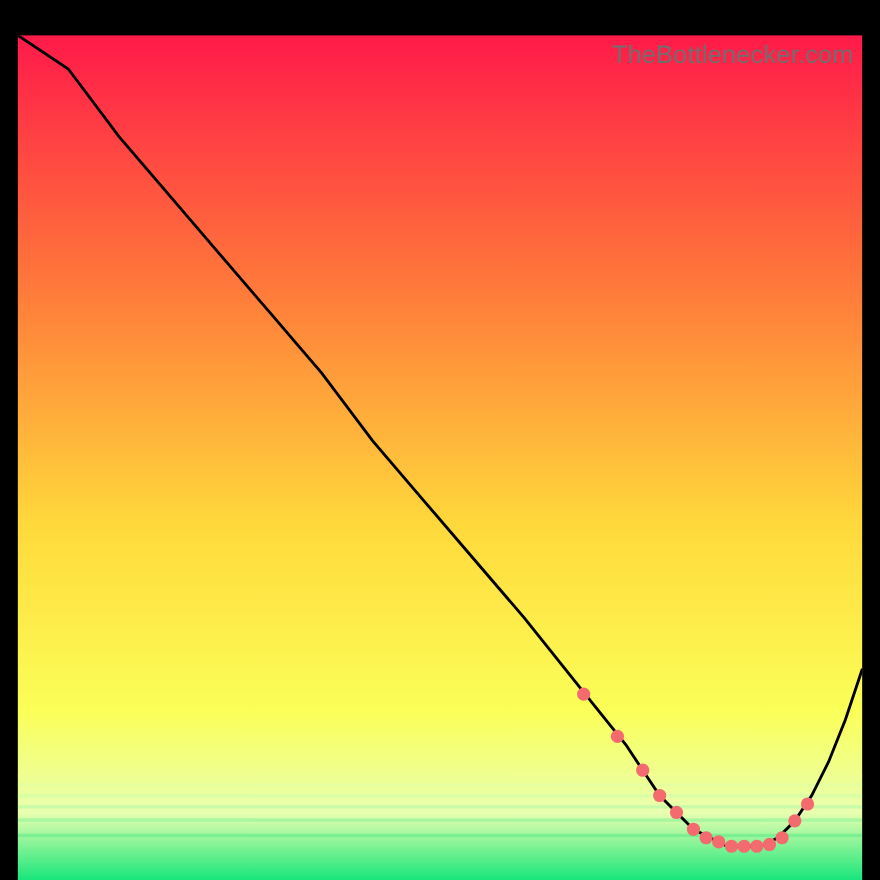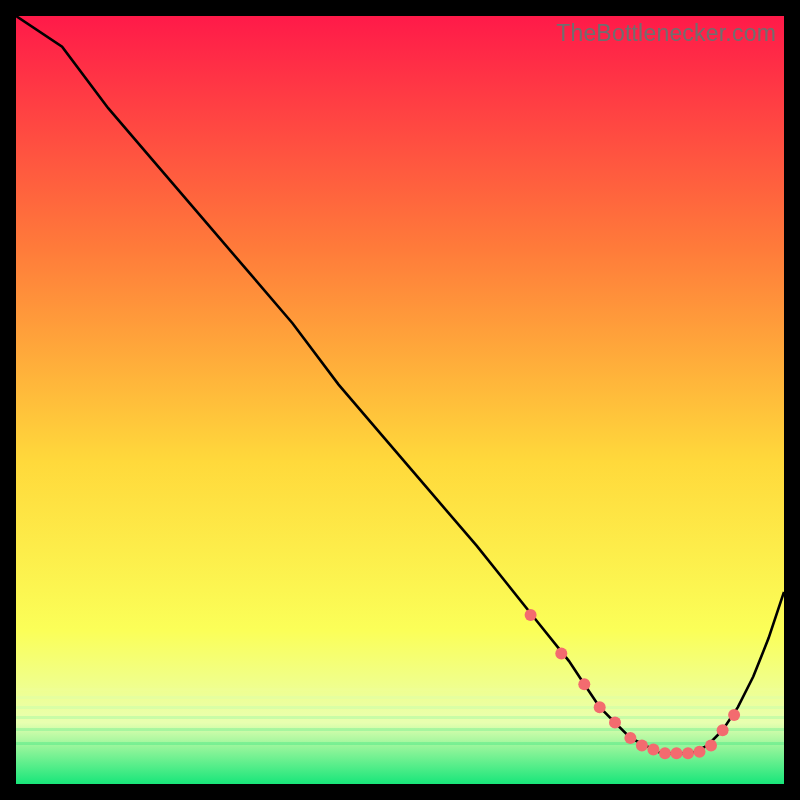--- a/index.html
+++ b/index.html
@@ -7,21 +7,21 @@
     padding: 0;
     width: 800px;
     height: 800px;
     background: #000;
     overflow: hidden;
     font-family: Arial, Helvetica, sans-serif;
   }
   .frame {
     position: absolute;
     left: 16px;
-    top: 16px;
+    top: 32px;
     width: 768px;
     height: 768px;
     background: #000;
   }
   .plot {
     position: absolute;
     left: 0;
     top: 0;
     width: 768px;
     height: 768px;

